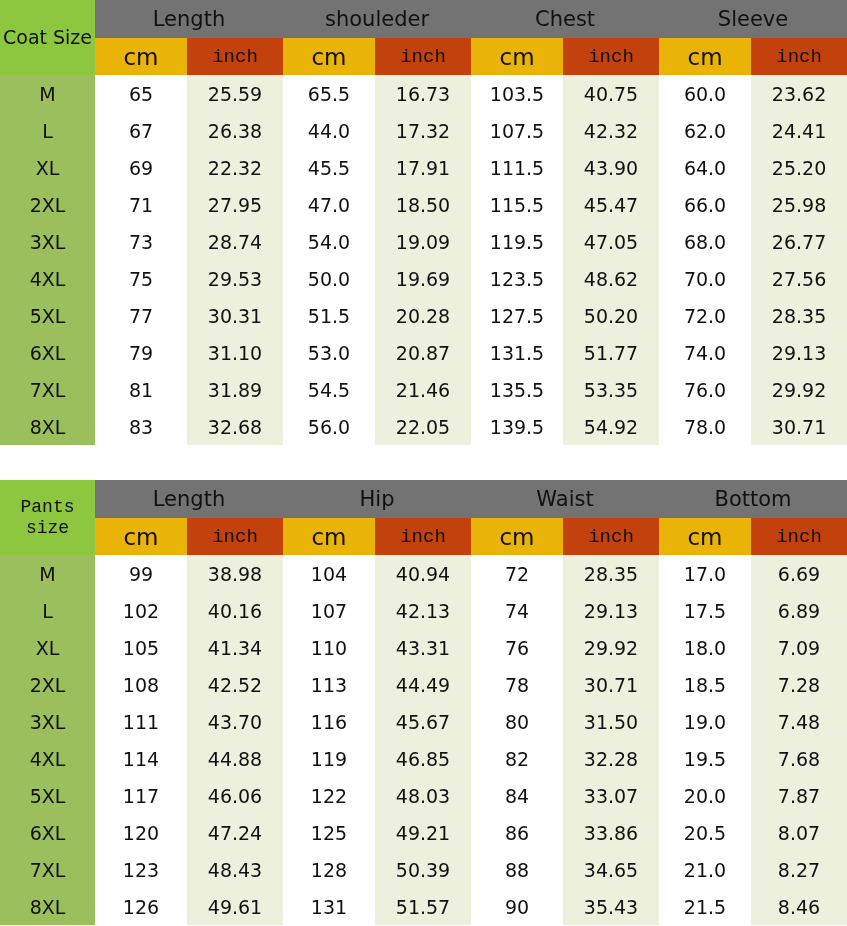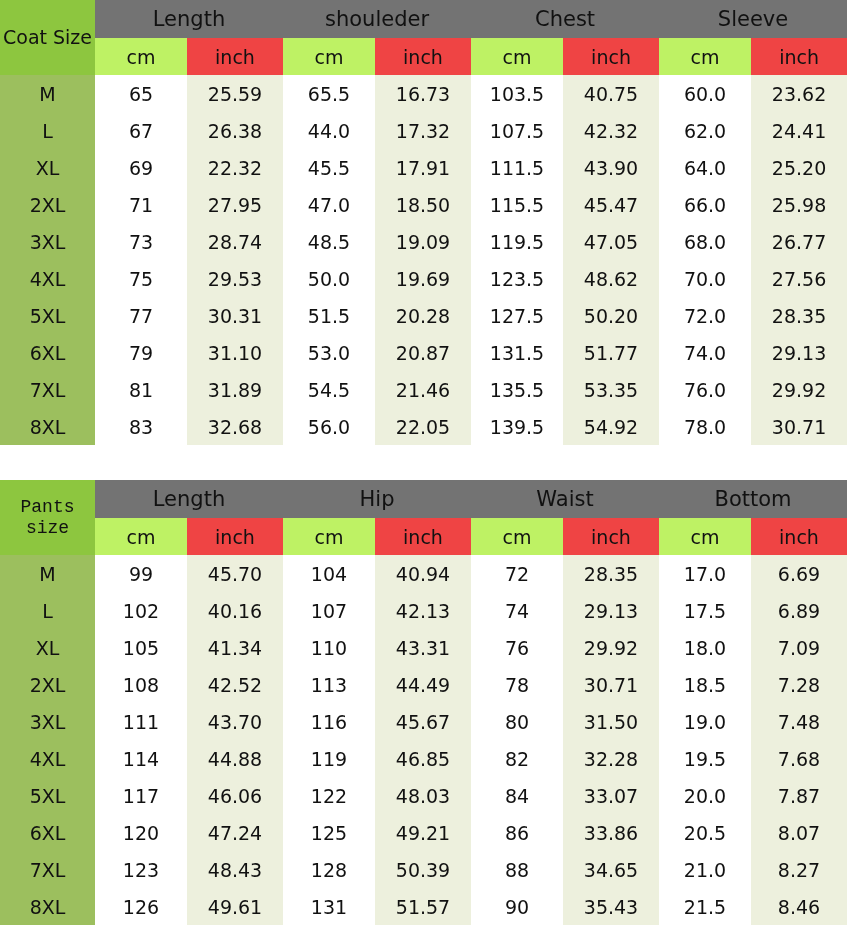--- a/index.html
+++ b/index.html
@@ -43,28 +43,29 @@
   
   .group-head{
     background:#737373;
     font-size:21px;
     height:38px;
     color:#1a1a1a;
   }
 
   
   .unit-cm{
-    background:#bef264;
-    font-size:19px;
+    background:#eab308;
+    font-size:23px;
     height:37px;
   }
   .unit-in{
-    background:#ef4444;
-    font-size:19px;
-    height:37px;
+    background:#c2410c;
+    font-size:19px;
+    height:37px;
+    font-family:Liberation Mono, monospace;
   }
 
   
   .size-cell{
     background:#9cbf5e;
     font-size:19px;
     height:37px;
     color:#111;
   }
 
@@ -164,21 +165,21 @@
           <td class="val-in">18.50</td>
           <td class="val-cm">115.5</td>
           <td class="val-in">45.47</td>
           <td class="val-cm">66.0</td>
           <td class="val-in">25.98</td>
         </tr>
         <tr class="datarow">
           <td class="size-cell">3XL</td>
           <td class="val-cm">73</td>
           <td class="val-in">28.74</td>
-          <td class="val-cm">48.5</td>
+          <td class="val-cm">54.0</td>
           <td class="val-in">19.09</td>
           <td class="val-cm">119.5</td>
           <td class="val-in">47.05</td>
           <td class="val-cm">68.0</td>
           <td class="val-in">26.77</td>
         </tr>
         <tr class="datarow">
           <td class="size-cell">4XL</td>
           <td class="val-cm">75</td>
           <td class="val-in">29.53</td>
@@ -267,21 +268,21 @@
         <td class="unit-cm">cm</td>
         <td class="unit-in">inch</td>
         <td class="unit-cm">cm</td>
         <td class="unit-in">inch</td>
         <td class="unit-cm">cm</td>
         <td class="unit-in">inch</td>
       </tr>
     <tr class="datarow">
           <td class="size-cell">M</td>
           <td class="val-cm">99</td>
-          <td class="val-in">45.70</td>
+          <td class="val-in">38.98</td>
           <td class="val-cm">104</td>
           <td class="val-in">40.94</td>
           <td class="val-cm">72</td>
           <td class="val-in">28.35</td>
           <td class="val-cm">17.0</td>
           <td class="val-in">6.69</td>
         </tr>
         <tr class="datarow">
           <td class="size-cell">L</td>
           <td class="val-cm">102</td>

